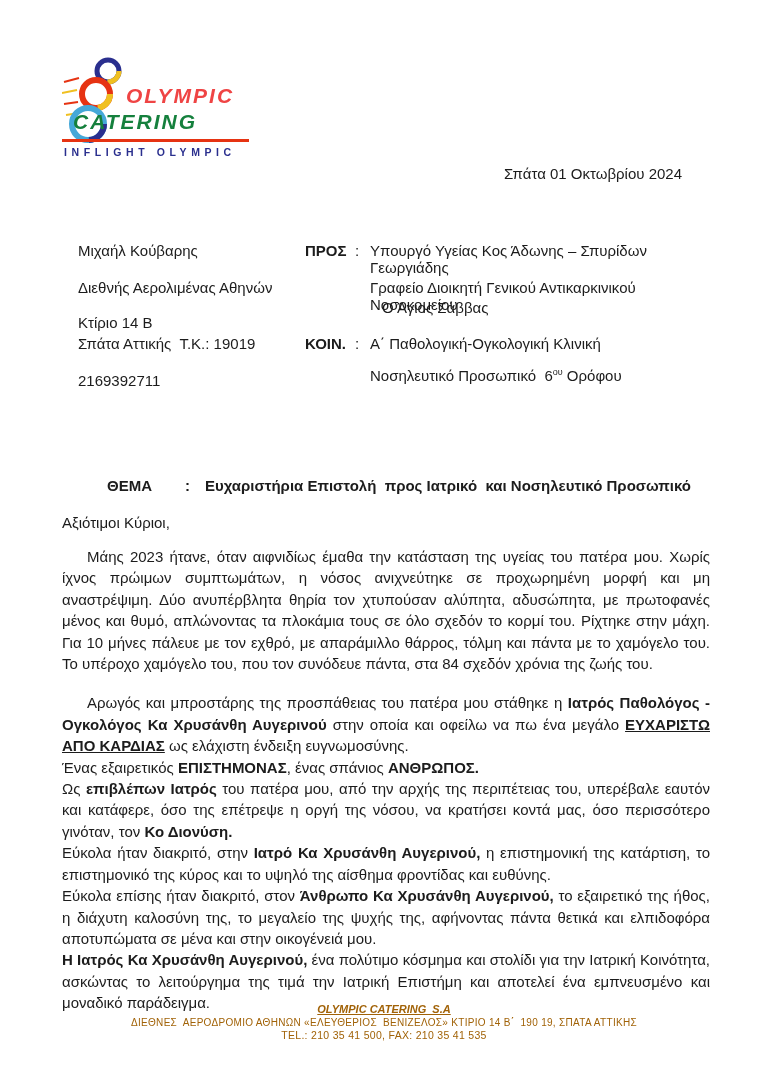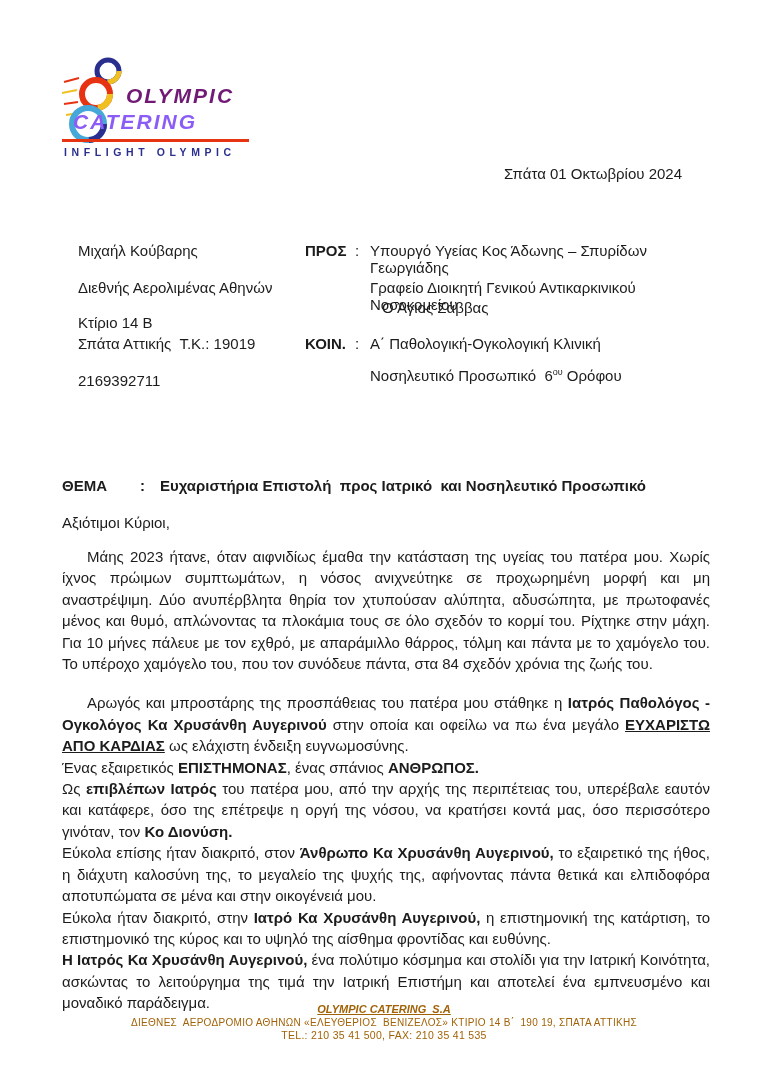--- a/index.html
+++ b/index.html
@@ -14,26 +14,26 @@
     color: #1c1c1c;
     overflow: hidden;
   }
 
   
   .logo { position: absolute; left: 62px; top: 56px; width: 200px; height: 104px; }
   .logo-rings { position: absolute; left: 0; top: 0; }
   .logo-word1 {
     position: absolute; left: 64px; top: 28px;
     font-size: 21px; font-weight: bold; font-style: italic;
-    color: #701a75; letter-spacing: 2px; white-space: nowrap;
+    color: #ef4444; letter-spacing: 2px; white-space: nowrap;
   }
   .logo-word2 {
     position: absolute; left: 11px; top: 54px;
     font-size: 21px; font-weight: bold; font-style: italic;
-    color: #8b5cf6; letter-spacing: 2px; white-space: nowrap;
+    color: #15803d; letter-spacing: 2px; white-space: nowrap;
   }
   .logo-rule { position: absolute; left: 0; top: 83px; width: 187px; height: 3px; background: #e63312; }
   .logo-word3 {
     position: absolute; left: 2px; top: 90px;
     font-size: 10.5px; font-weight: bold;
     color: #2a2f8e; letter-spacing: 4.6px; white-space: nowrap;
   }
 
   
   .date-line { position: absolute; top: 165px; right: 86px; font-size: 15px; white-space: pre-wrap; }
@@ -55,21 +55,21 @@
   .r-pros-2a { left: 65px; top: 37px; }
   .r-pros-2b { left: 65px; top: 57px; margin-left: 12px; }
   .r-koin-label { left: 0; top: 93px; }
   .r-koin-colon { left: 50px; top: 93px; }
   .r-koin-1 { left: 65px; top: 93px; }
   .r-koin-2 { left: 65px; top: 125px; }
   .r-koin-2 sup { font-size: 9px; vertical-align: super; }
 
   
   .subject { position: absolute; left: 62px; top: 477px; width: 648px; font-weight: bold; font-size: 15px; display: flex; }
-  .subject .lbl { width: 78px; flex: none; }
+  .subject .lbl { width: 78px; flex: none; margin-left: 45px; }
   .subject .col { width: 20px; flex: none; }
   .subject .txt { flex: 1; white-space: pre-wrap; }
 
   .salutation { position: absolute; left: 62px; top: 514px; font-size: 15px; }
 
   .letter-body { position: absolute; left: 62px; top: 546px; width: 648px; }
   .letter-body p {
     font-size: 15px; line-height: 21.4px; text-align: justify; margin: 0;
   }
   .letter-body p.indent { text-indent: 25px; }
@@ -135,22 +135,22 @@
     <span class="txt">Ευχαριστήρια Επιστολή  προς Ιατρικό  και Νοσηλευτικό Προσωπικό</span>
   </div>
 
   <div class="salutation">Αξιότιμοι Κύριοι,</div>
 
   <div class="letter-body">
       <p class="indent"><span>Μάης 2023 ήτανε, όταν αιφνιδίως έμαθα την κατάσταση της υγείας του πατέρα μου. Χωρίς ίχνος πρώιμων συμπτωμάτων, η νόσος ανιχνεύτηκε σε προχωρημένη μορφή και μη αναστρέψιμη. Δύο ανυπέρβλητα θηρία τον χτυπούσαν αλύπητα, αδυσώπητα, με πρωτοφανές μένος και θυμό, απλώνοντας τα πλοκάμια τους σε όλο σχεδόν το κορμί του. Ρίχτηκε στην μάχη. Για 10 μήνες πάλευε με τον εχθρό, με απαράμιλλο θάρρος, τόλμη  και πάντα με το χαμόγελο του. Το υπέροχο χαμόγελο του, που τον συνόδευε πάντα, στα 84 σχεδόν χρόνια της ζωής του.</span></p>
       <p class="indent space-before"><span>Αρωγός και μπροστάρης της προσπάθειας του πατέρα μου στάθηκε η </span><span class="b">Ιατρός Παθολόγος - Ογκολόγος Κα Χρυσάνθη Αυγερινού</span><span> στην οποία και οφείλω να πω ένα μεγάλο </span><span class="b u">ΕΥΧΑΡΙΣΤΩ ΑΠΟ ΚΑΡΔΙΑΣ</span><span> ως ελάχιστη ένδειξη ευγνωμοσύνης.</span></p>
       <p><span>Ένας εξαιρετικός </span><span class="b">ΕΠΙΣΤΗΜΟΝΑΣ</span><span>, ένας σπάνιος </span><span class="b">ΑΝΘΡΩΠΟΣ.</span></p>
       <p><span>Ως </span><span class="b">επιβλέπων Ιατρός</span><span> του πατέρα μου, από την αρχής της περιπέτειας του, υπερέβαλε εαυτόν και κατάφερε, όσο της επέτρεψε η οργή της νόσου, να κρατήσει κοντά μας, όσο περισσότερο γινόταν, τον </span><span class="b">Κο Διονύση.</span></p>
+      <p><span>Εύκολα ήταν διακριτό, στην </span><span class="b">Ιατρό Κα Χρυσάνθη Αυγερινού,</span><span> η επιστημονική της κατάρτιση, το επιστημονικό της κύρος και το υψηλό της αίσθημα φροντίδας και ευθύνης.</span></p>
       <p><span>Εύκολα επίσης ήταν διακριτό, στον </span><span class="b">Άνθρωπο Κα Χρυσάνθη Αυγερινού,</span><span> το εξαιρετικό της ήθος, η διάχυτη καλοσύνη της, το μεγαλείο της ψυχής της, αφήνοντας πάντα θετικά και ελπιδοφόρα αποτυπώματα σε μένα και στην οικογένειά μου.</span></p>
-      <p><span>Εύκολα ήταν διακριτό, στην </span><span class="b">Ιατρό Κα Χρυσάνθη Αυγερινού,</span><span> η επιστημονική της κατάρτιση, το επιστημονικό της κύρος και το υψηλό της αίσθημα φροντίδας και ευθύνης.</span></p>
       <p><span class="b">Η  Ιατρός Κα Χρυσάνθη Αυγερινού,</span><span> ένα πολύτιμο κόσμημα και στολίδι για την Ιατρική Κοινότητα, ασκώντας το λειτούργημα της τιμά την Ιατρική Επιστήμη και αποτελεί ένα εμπνευσμένο και μοναδικό παράδειγμα.</span></p>
     </div>
 
   <div class="footer">
     <div class="f1">OLYMPIC CATERING  S.A</div>
     <div class="f2">ΔΙΕΘΝΕΣ  ΑΕΡΟΔΡΟΜΙΟ ΑΘΗΝΩΝ «ΕΛΕΥΘΕΡΙΟΣ  ΒΕΝΙΖΕΛΟΣ» ΚΤΙΡΙΟ 14 Β΄  190 19, ΣΠΑΤΑ ΑΤΤΙΚΗΣ</div>
     <div class="f3">TEL.: 210 35 41 500, FAX: 210 35 41 535</div>
   </div>
 
 </div>

